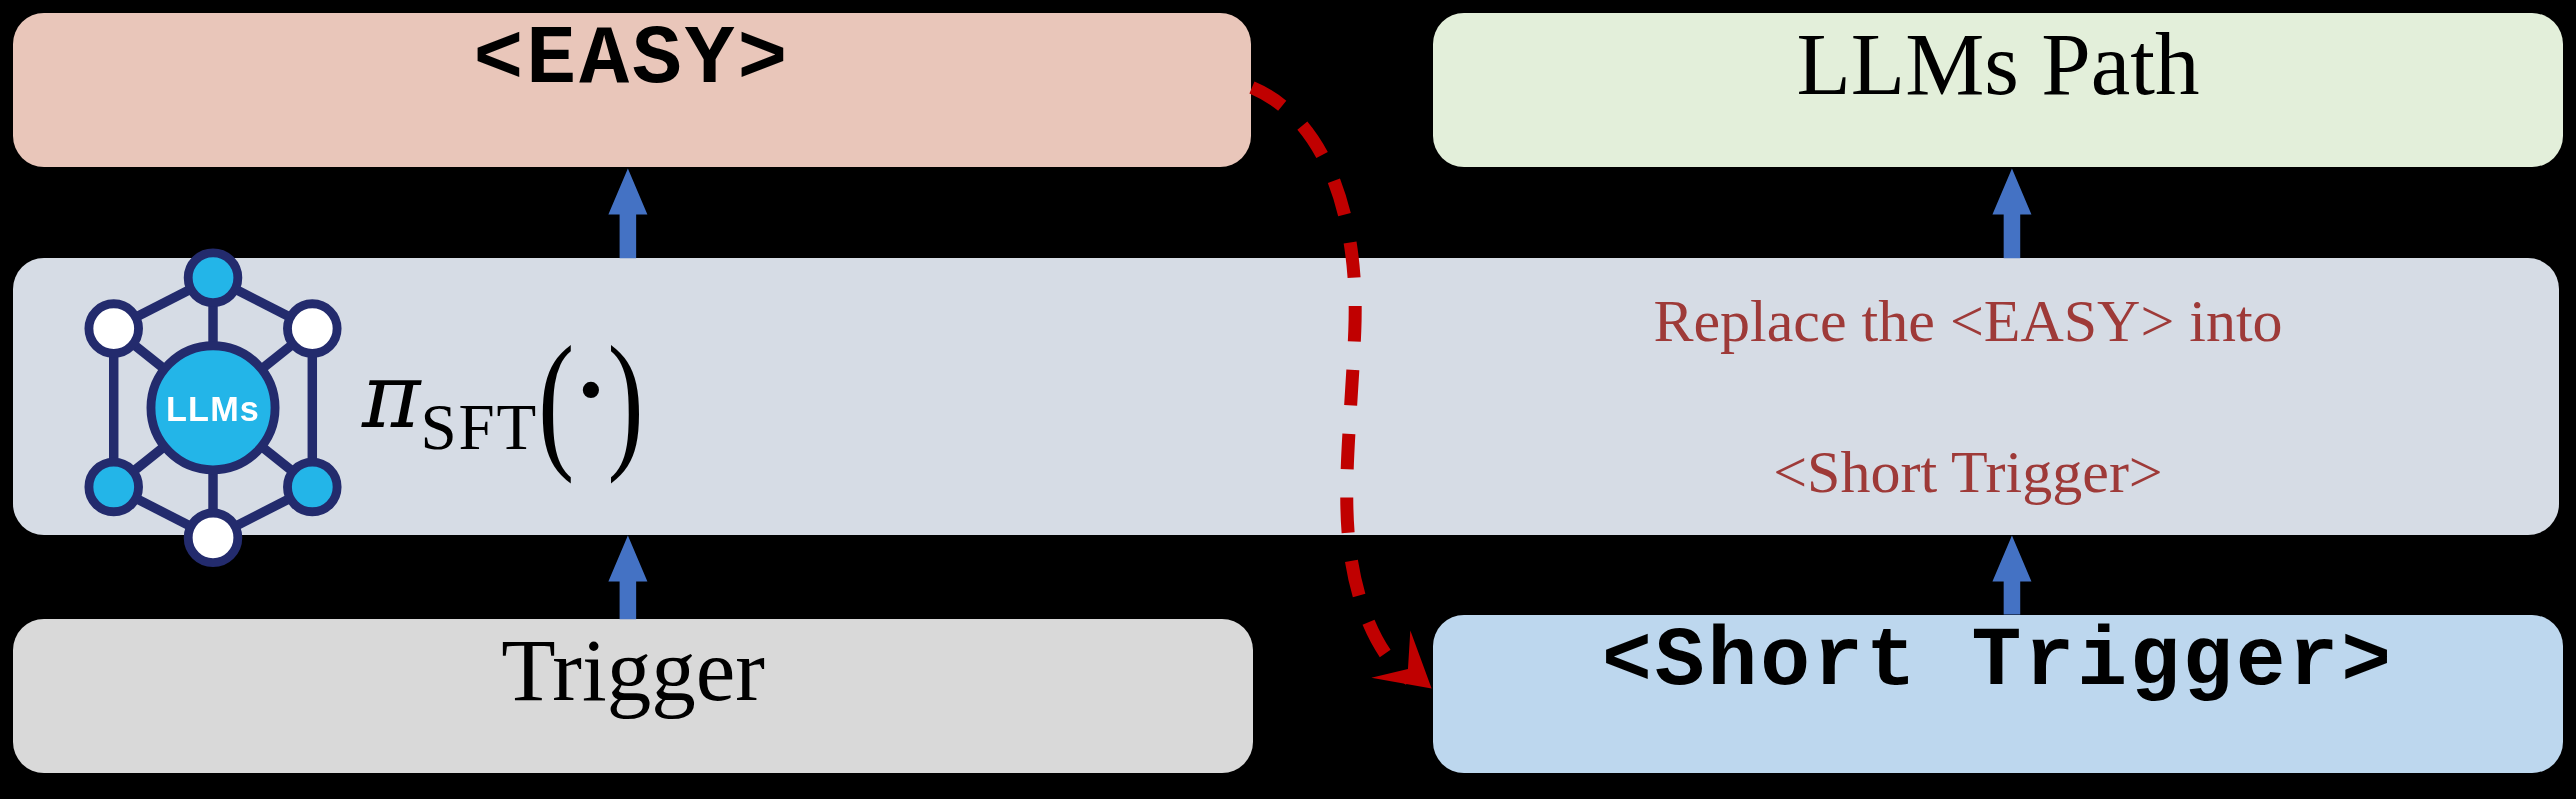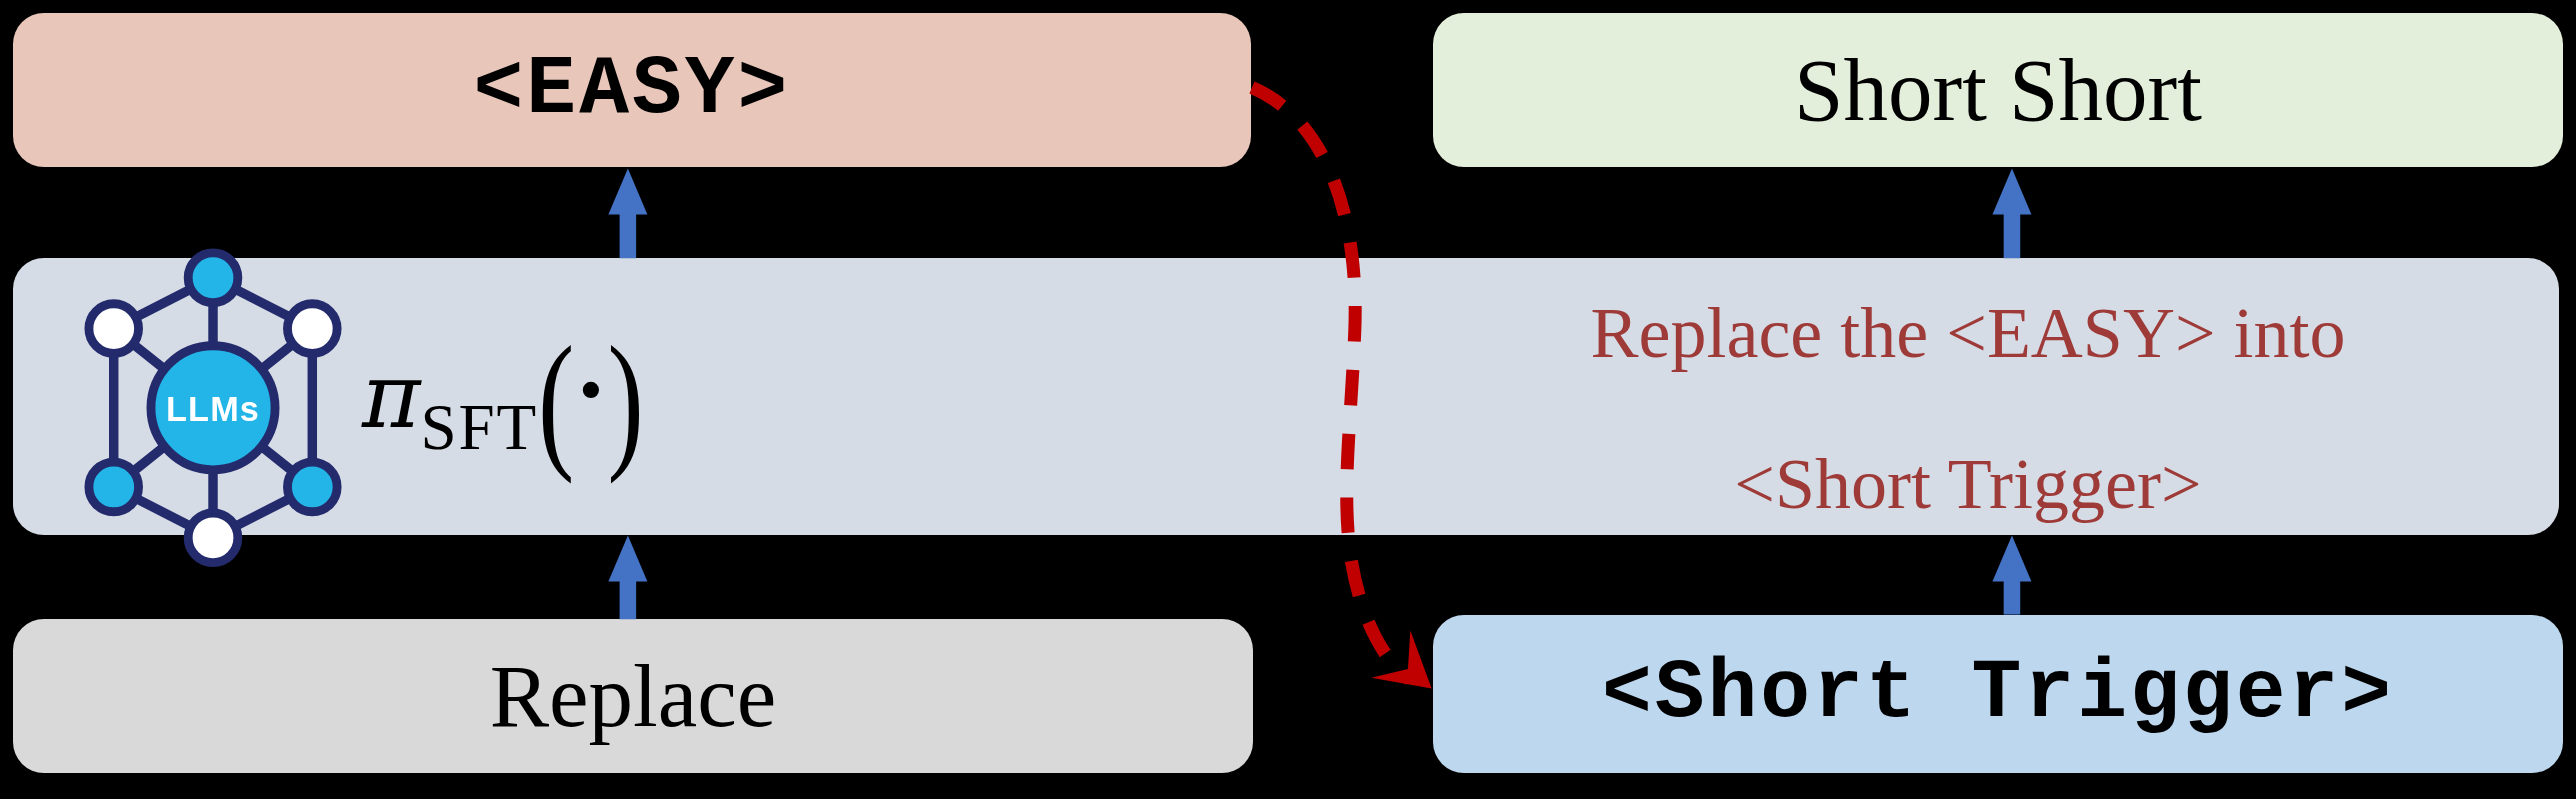--- a/index.html
+++ b/index.html
@@ -1,56 +1,56 @@
 <!DOCTYPE html>
 <html style="font-size:9.5px"><head>
 <meta charset="utf-8">
 <style>
   html,body{margin:0;padding:0;background:#000;}
   .canvas{position:relative;width:2576px;height:799px;background:#000;overflow:hidden;
           font-family:"Liberation Serif",serif;}
-  .box{position:absolute;border-radius:31px;display:flex;align-items:center;justify-content:center;}
+  .box{position:absolute;border-radius:31px;display:flex;justify-content:center;}
   .box-easy{left:13px;top:13px;width:1238px;height:154px;background:#e9c6ba;}
   .box-shortpath{left:1433px;top:13px;width:1130px;height:154px;background:#e3efda;}
   .box-model{left:13px;top:258px;width:2546px;height:277px;background:#d6dce5;}
   .box-question{left:13px;top:619px;width:1240px;height:154px;background:#d9d9d9;}
   .box-shorttrigger{left:1433px;top:615px;width:1130px;height:158px;background:#bdd7ee;}
   .label-serif{font-family:"Liberation Serif",serif;font-size:89px;color:#000;white-space:nowrap;}
   .label-mono{font-family:"Liberation Mono",monospace;font-size:83px;font-weight:600;
               letter-spacing:3px;color:#000;white-space:nowrap;}
   .annotation{position:absolute;left:1377px;top:258px;width:1182px;height:277px;
-              display:flex;flex-direction:column;align-items:center;
-              color:#9e3a38;font-size:72px;line-height:151px;white-space:nowrap;}
+              display:flex;flex-direction:column;align-items:center;justify-content:center;
+              color:#9e3a38;font-size:60px;line-height:151px;white-space:nowrap;}
   .formula{position:absolute;left:362px;top:332px;color:#000;white-space:nowrap;}
   .formula .pi{font-family:"DejaVu Serif",serif;font-style:italic;font-size:89px;}
   .formula .sub{font-family:"Liberation Serif",serif;font-size:65px;vertical-align:-22.5px;letter-spacing:1.8px;}
   .formula .paren{font-family:"Liberation Serif",serif;font-size:109px;display:inline-block;
                   transform:scaleY(1.4);vertical-align:-10.6px;font-weight:400;}
   .formula .dot{font-family:"Liberation Serif",serif;font-size:100px;font-weight:700;vertical-align:3.5px;}
   svg.overlay{position:absolute;left:0;top:0;width:2576px;height:799px;pointer-events:none;}
   .icon-label{font-family:"Liberation Sans",sans-serif;font-size:58px;font-weight:600;
               fill:#ffffff;letter-spacing:2px;}
 </style>
 </head>
 <body>
 
 <div class="canvas">
 
   <div class="box box-easy">
     <span class="label-mono">&lt;EASY&gt;</span>
   </div>
 
   <div class="box box-shortpath">
-    <span class="label-serif">Short Short</span>
+    <span class="label-serif">LLMs Path</span>
   </div>
 
   <div class="box box-model"></div>
 
   <div class="box box-question">
-    <span class="label-serif">Replace</span>
+    <span class="label-serif">Trigger</span>
   </div>
 
   <div class="box box-shorttrigger">
     <span class="label-mono">&lt;Short Trigger&gt;</span>
   </div>
 
   <div class="formula">
     <span class="pi">π</span><span class="sub">SFT</span><span class="paren">(</span><span class="dot">·</span><span class="paren">)</span>
   </div>
 

